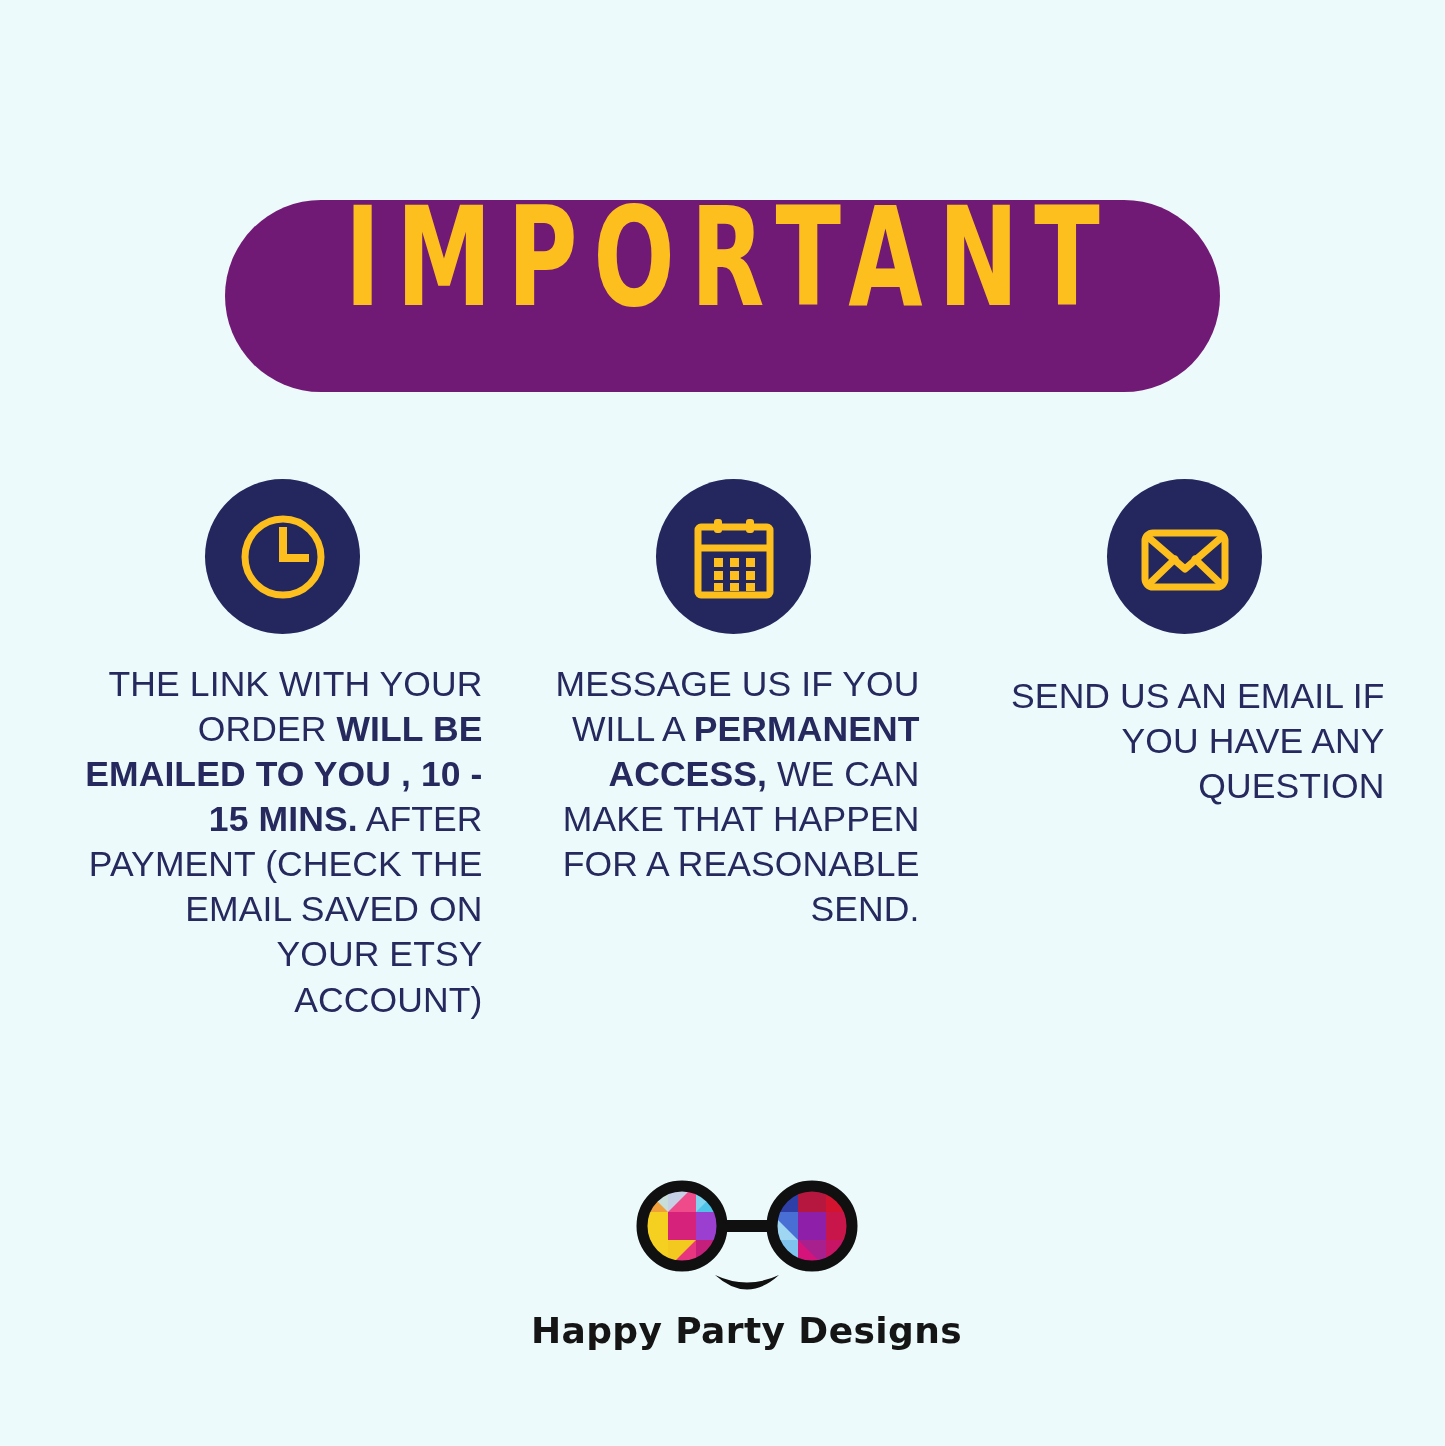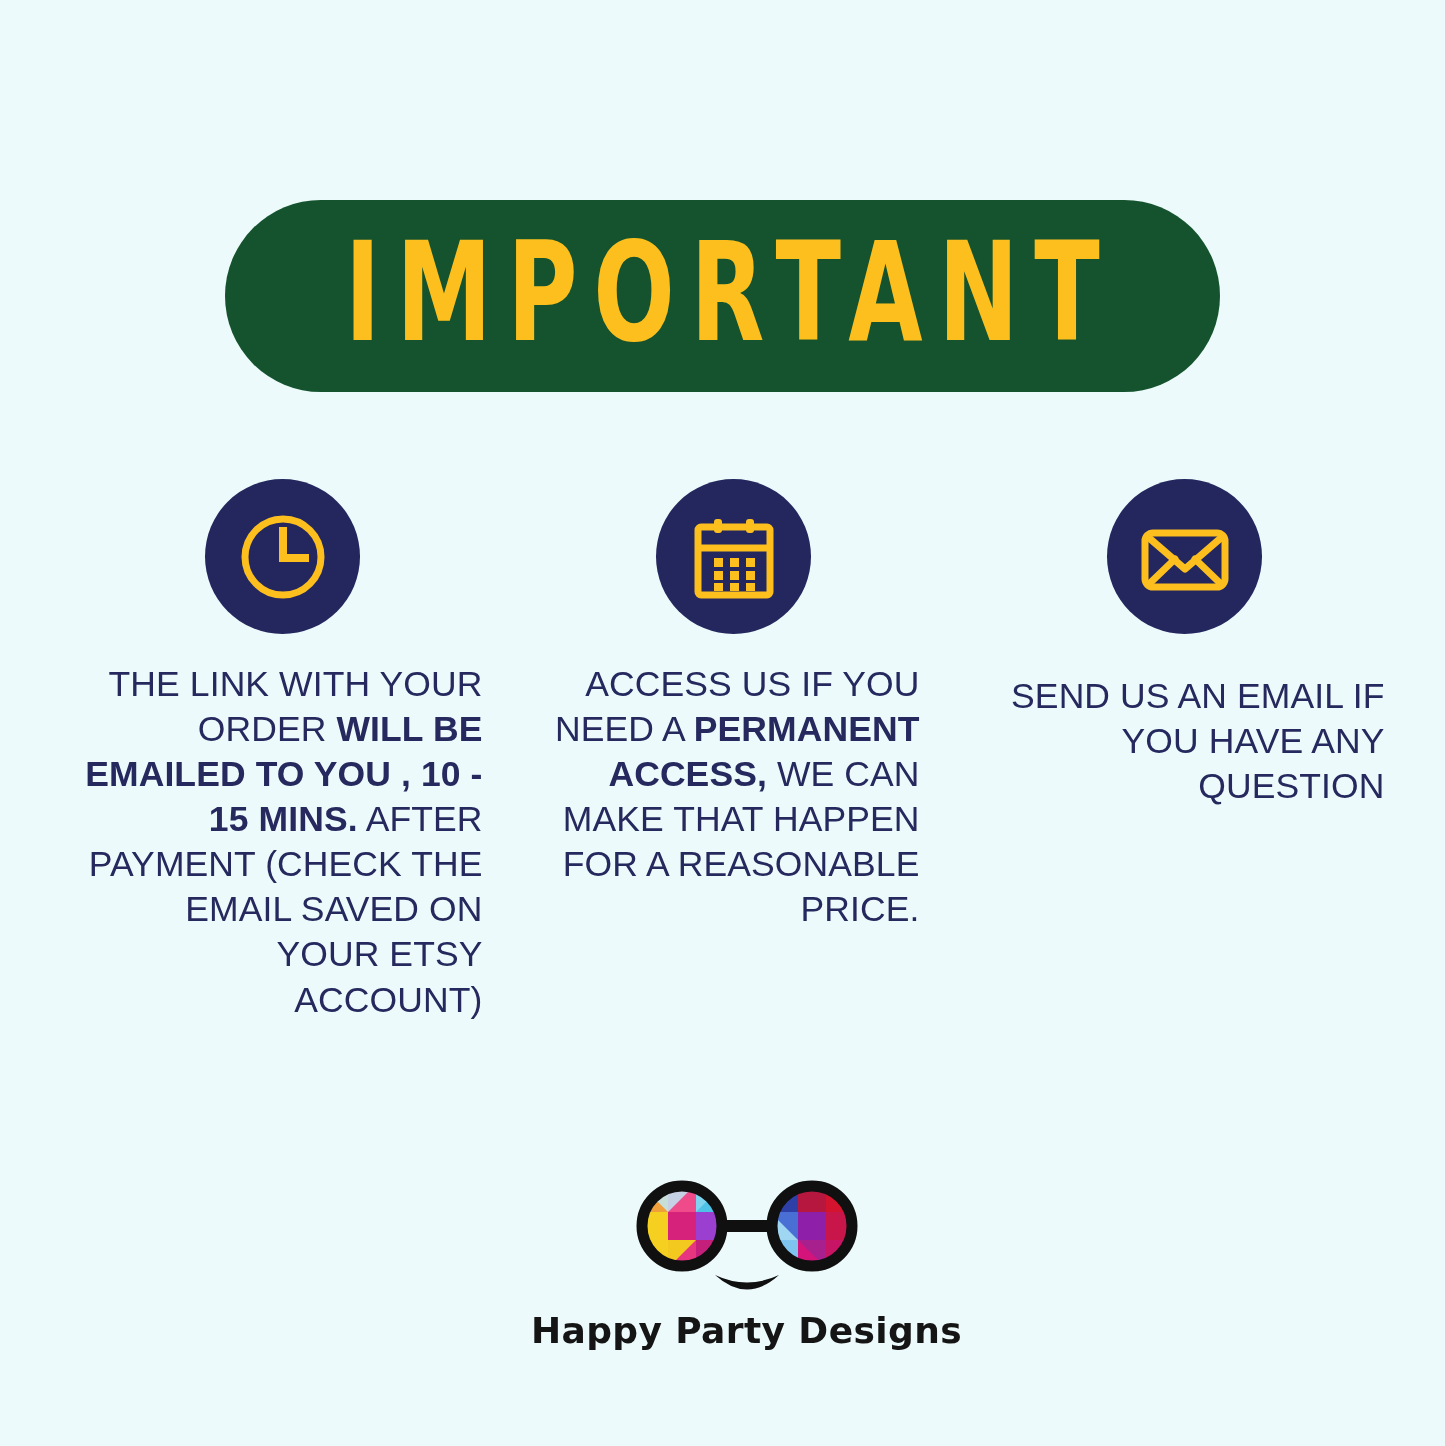--- a/index.html
+++ b/index.html
@@ -21,24 +21,24 @@
     position: absolute;
     left: 0;
     top: 200px;
     width: 1445px;
     display: flex;
     justify-content: center;
   }
   .banner {
     width: 995px;
     height: 192px;
-    background: #14532d;
+    background: #701a75;
     border-radius: 96px;
     display: flex;
-    align-items: center;
+    align-items: flex-start;
     justify-content: center;
     box-sizing: border-box;
     padding-bottom: 6px;
   }
   .banner-title {
     color: #fcbf1e;
     font-family: "DejaVu Sans Condensed", "Liberation Sans Narrow", "Liberation Sans", sans-serif;
     font-weight: bold;
     font-size: 116px;
     letter-spacing: 17px;
@@ -158,21 +158,21 @@
           <rect x="26" y="60" width="9" height="9" fill="#fcbf1e"></rect>
           <rect x="42" y="60" width="9" height="9" fill="#fcbf1e"></rect>
           <rect x="58" y="60" width="9" height="9" fill="#fcbf1e"></rect>
           <rect x="26" y="72" width="9" height="8" fill="#fcbf1e"></rect>
           <rect x="42" y="72" width="9" height="8" fill="#fcbf1e"></rect>
           <rect x="58" y="72" width="9" height="8" fill="#fcbf1e"></rect>
         </svg>
       </span>
     </div>
     <div class="col-text">
-        <p><span>ACCESS US IF YOU NEED A </span><b>PERMANENT ACCESS,</b><span> WE CAN MAKE THAT HAPPEN FOR A REASONABLE PRICE.</span></p>
+        <p><span>MESSAGE US IF YOU WILL A </span><b>PERMANENT ACCESS,</b><span> WE CAN MAKE THAT HAPPEN FOR A REASONABLE SEND.</span></p>
       </div>
   </div>
 
   <div class="col col-3">
     <div class="icon-circle">
       <span>
         <svg width="96" height="96" viewBox="0 0 96 96" fill="none">
           <rect x="8" y="24" width="80" height="54" rx="8" stroke="#fcbf1e" stroke-width="7"></rect>
           <path d="M11 28 L48 60 L85 28" stroke="#fcbf1e" stroke-width="7" stroke-linecap="round" stroke-linejoin="round" fill="none"></path>
           <path d="M12 75 L38 50" stroke="#fcbf1e" stroke-width="7" stroke-linecap="round"></path>

